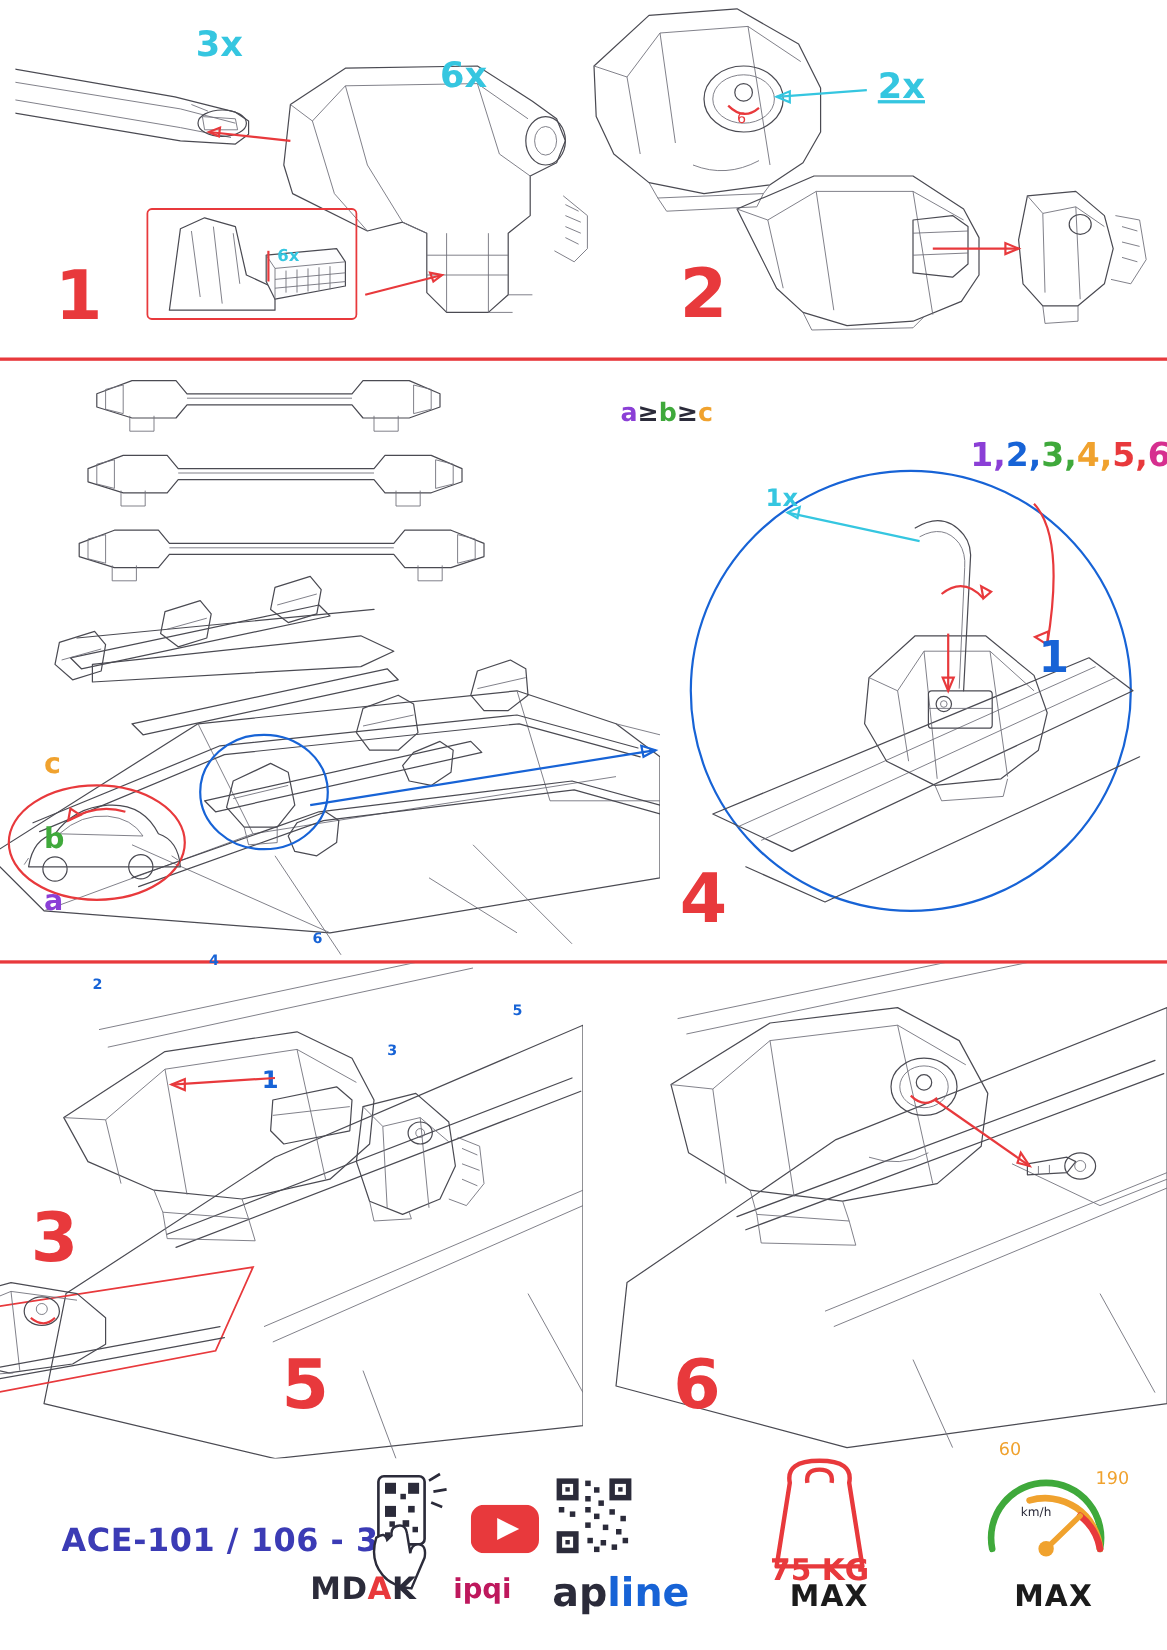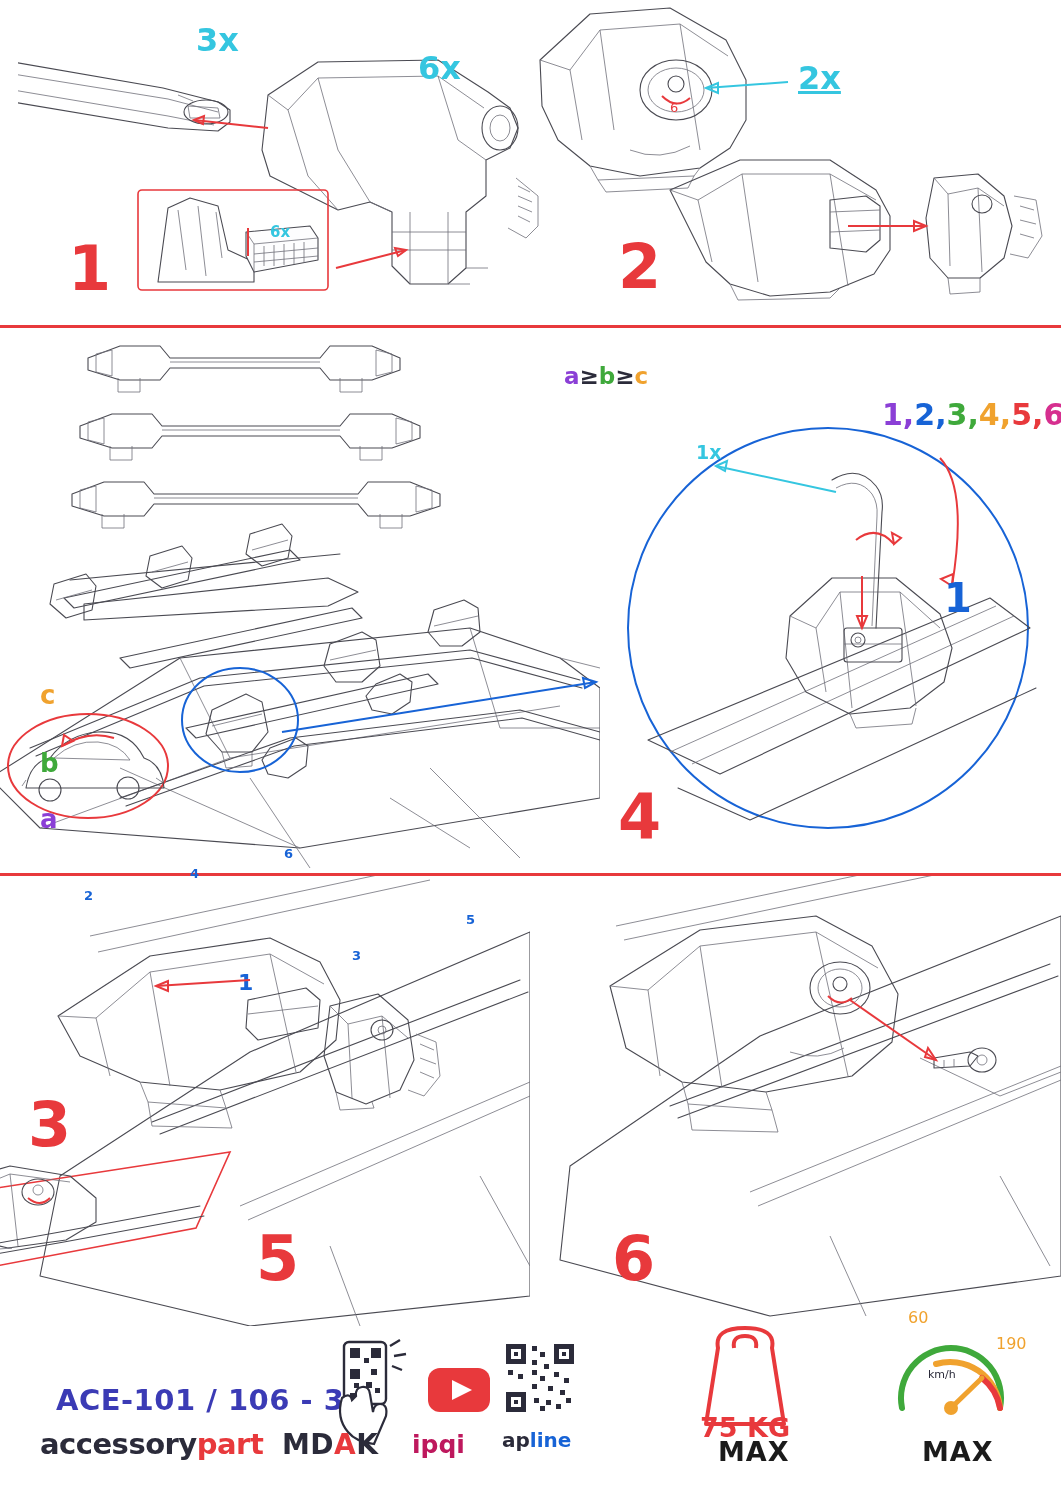--- a/index.html
+++ b/index.html
@@ -50,21 +50,21 @@
 
   
   .qty {
     position: absolute;
     font-family: "DejaVu Sans", sans-serif;
     font-weight: 700;
     font-size: 32px;
     color: #35c6e0;
     line-height: 1;
   }
-  .qty.small { font-size: 19px; }
+  .qty.small { font-size: 22px; }
 
   
   .abc {
     position: absolute;
     font-weight: 700;
     font-size: 26px;
     line-height: 1;
   }
   .abc.c { color: #f0a22e; }
   .abc.b { color: #3fa93b; }
@@ -129,21 +129,21 @@
     top: 1430px;
     font-size: 25px;
     font-weight: 700;
     color: #be185d;
   }
 
   .brand-apline {
     position: absolute;
     left: 502px;
     top: 1428px;
-    font-size: 20px;
+    font-size: 36px;
     font-weight: 700;
     color: #2b2b3a;
   }
   .brand-apline .blue { color: #1763d6; }
 
   .max-label {
     position: absolute;
     font-size: 27px;
     font-weight: 700;
     color: #1b1b1b;
@@ -179,21 +179,21 @@
   .circle-blue { fill: none; stroke: #1763d6; stroke-width: 2; }
 </style>
 </head>
 <body>
 
 <div class="sheet">
 
   <div class="divider" id="divider-1"></div>
   <div class="divider" id="divider-2"></div>
 
-  <div class="panel" id="panel-1" style="left:18px;top:0;width:530px;height:325px;">
+  <div class="panel" id="panel-1" style="left:0;top:0;width:530px;height:325px;padding-left:14px;">
     <svg width="530" height="325" viewBox="0 0 530 325">
 
       <g>
         <path class="ln" d="M-5 62 L145 88 L200 102 L212 110 L212 122 L200 131 L150 128 L-5 102 Z"></path>
         <path class="ln-thin" d="M-5 74 L150 99 L200 112"></path>
         <path class="ln-thin" d="M-5 90 L150 116 L196 125"></path>
         <ellipse class="ln" cx="188" cy="112" rx="22" ry="12"></ellipse>
         <path class="ln-thin" d="M170 106 L200 108 L202 118 L172 118 Z"></path>
         <path class="ln-thin" d="M175 101 L160 95"></path>
       </g>
@@ -525,23 +525,20 @@
       </g>
 
       <path class="arrow-red" d="M320 124 L406 184"></path>
       <path class="arrow-red" d="M406 184 l-11 -3 l3 -9 Z" fill="#e8393c" stroke="none"></path>
     </svg>
     <div class="step-num" style="left:82px;top:352px;">6</div>
   </div>
 
   <div class="footer-code">ACE-101 / 106 - 3X</div>
 
-  <div class="brand-accessory">
-    <span class="dark">accessory</span><span class="red">part</span>
-  </div>
 
   <div class="panel" style="left:330px;top:1338px;width:80px;height:110px;">
     <svg width="80" height="110" viewBox="0 0 80 110">
       <rect x="14" y="4" width="42" height="62" rx="5" fill="#ffffff" stroke="#2b2b3a" stroke-width="2.4"></rect>
       <g fill="#2b2b3a">
         <rect x="20" y="10" width="10" height="10"></rect>
           <rect x="41" y="10" width="10" height="10"></rect>
         <rect x="20" y="31" width="10" height="10"></rect>
           <rect x="41" y="31" width="6" height="6"></rect>
         <rect x="34" y="20" width="5" height="5"></rect>

